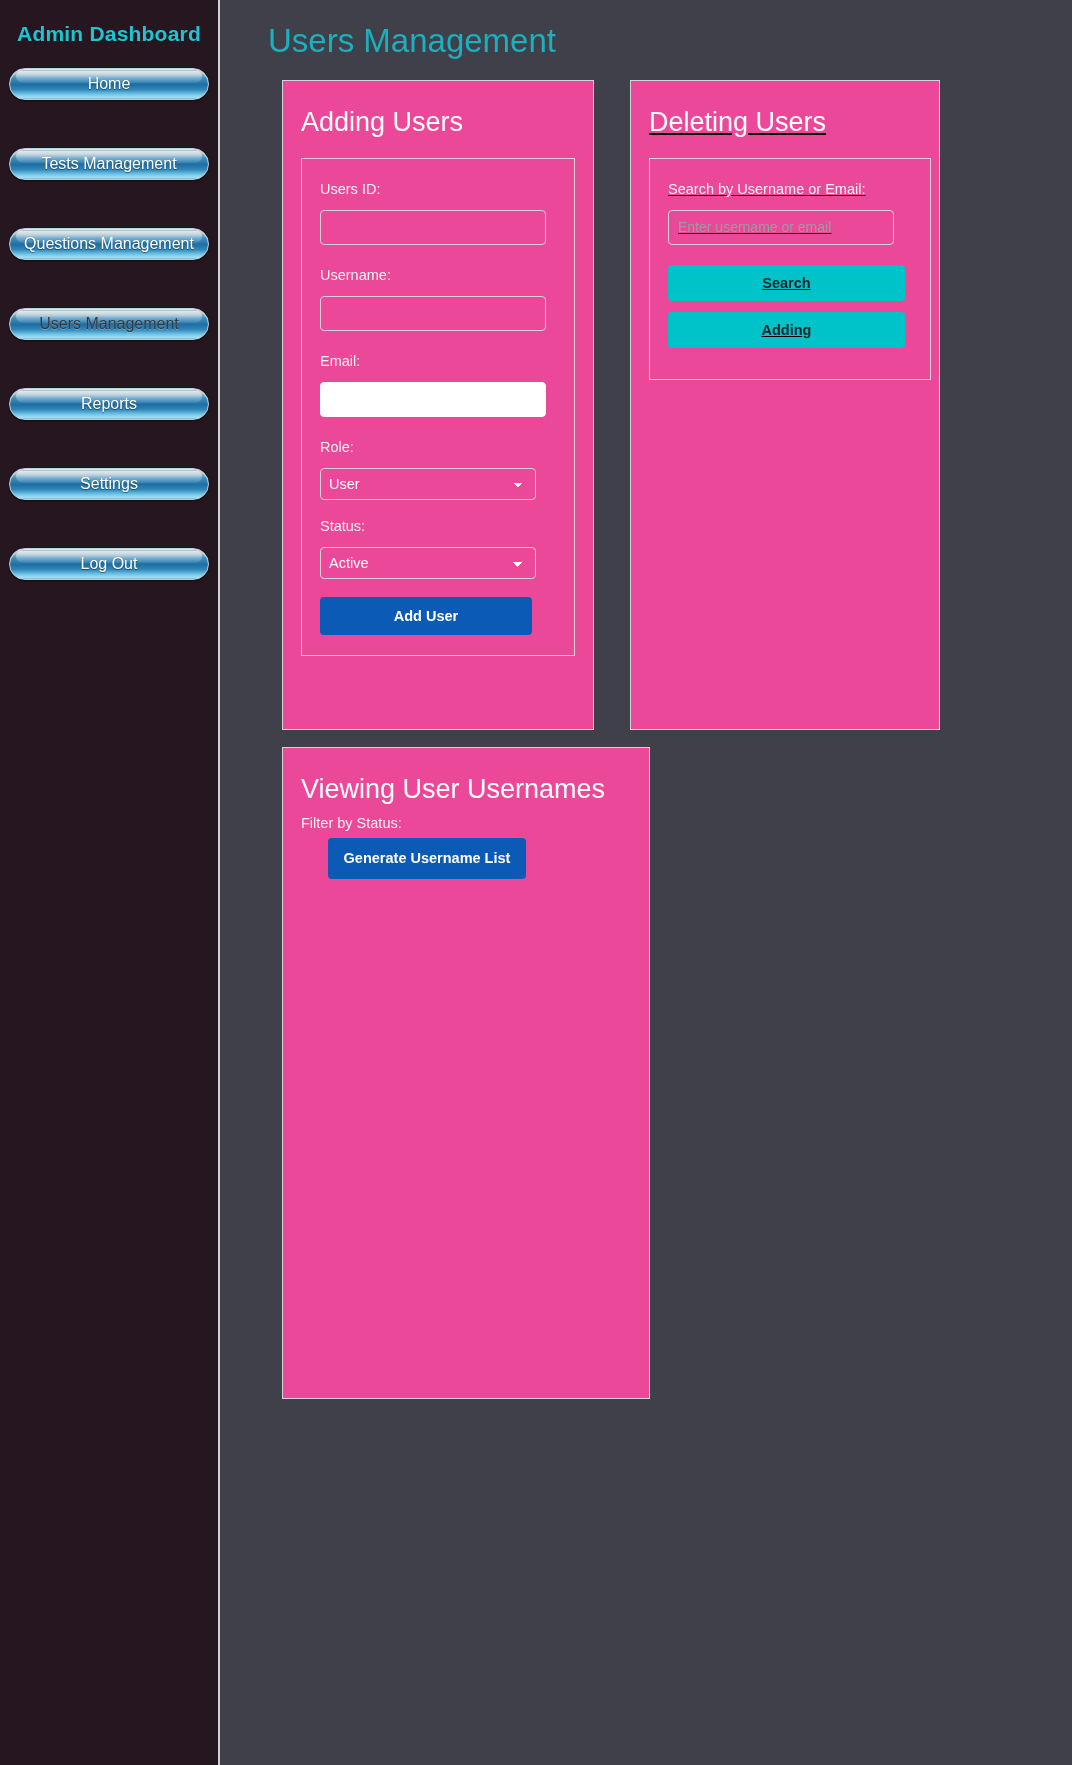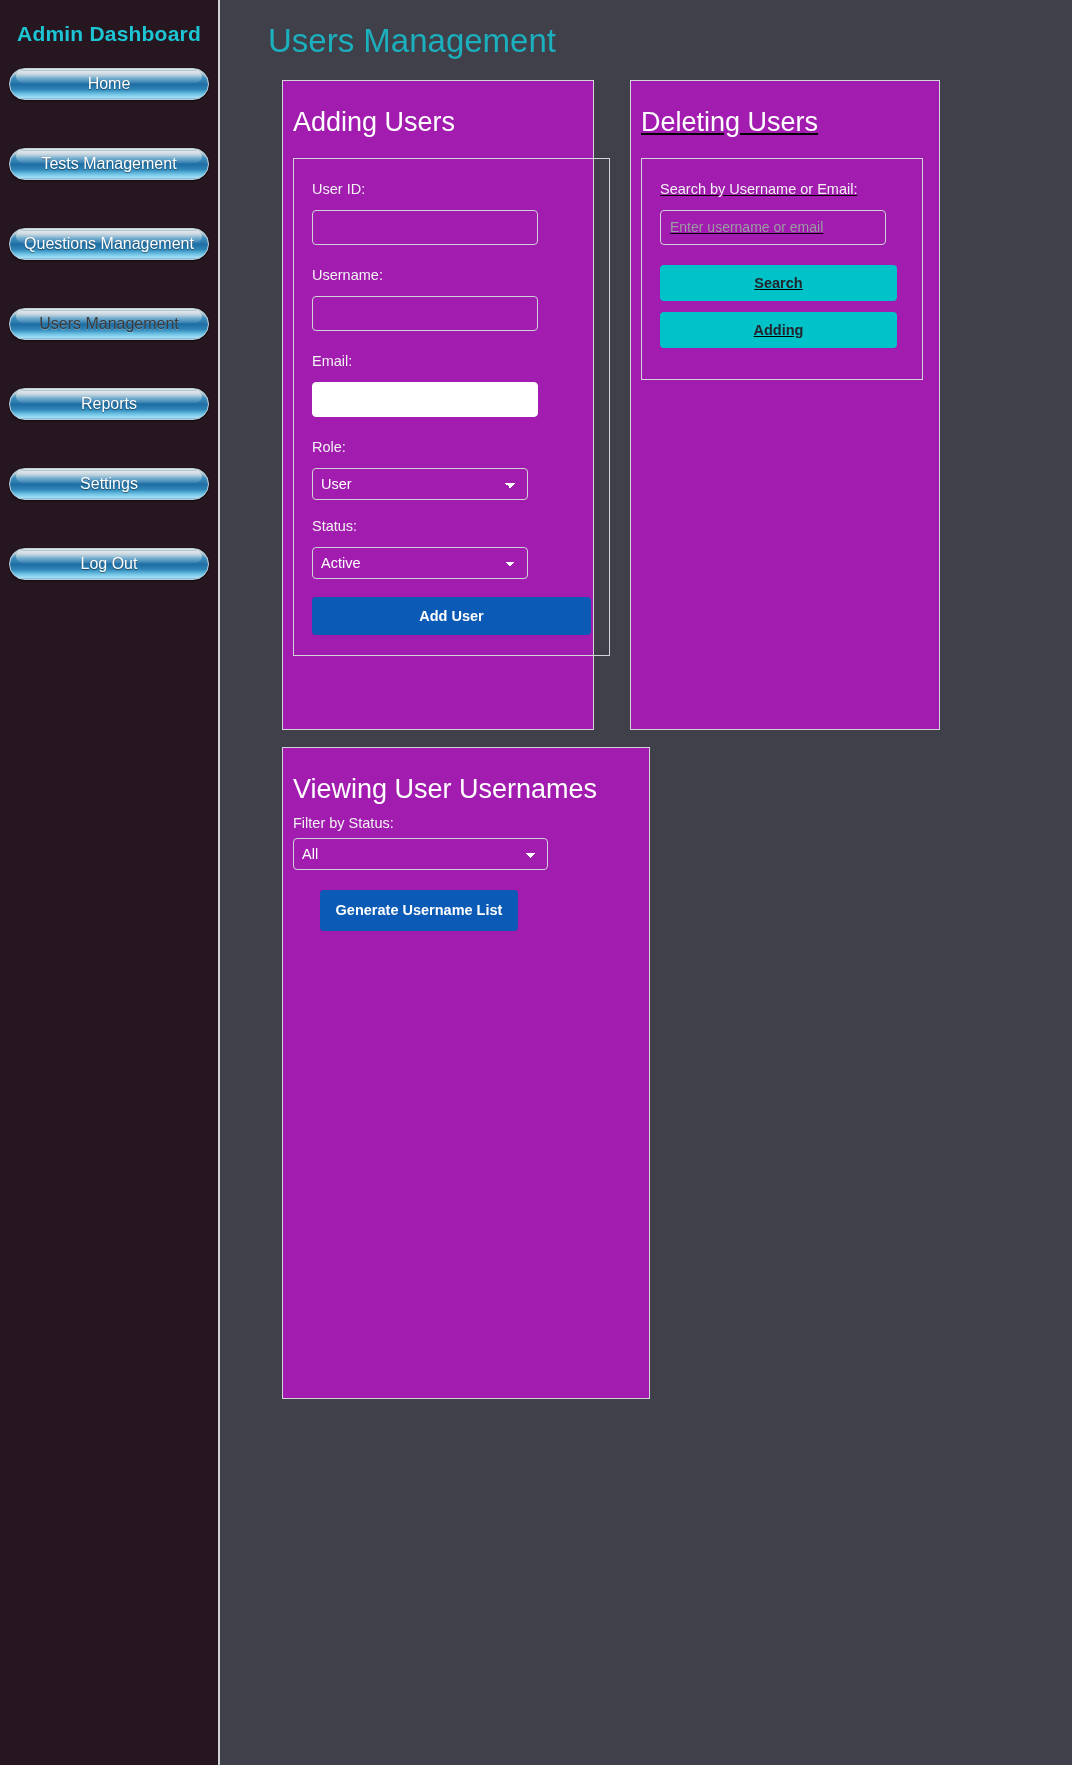--- a/index.html
+++ b/index.html
@@ -83,23 +83,23 @@
     margin: 0;
     padding: 22px 0 0 31px;
   }
   .grid {
     padding: 20px 24px 0 45px;
     display: block;
   }
   .row { display: flex; align-items: flex-start; gap: 18px; }
 
   .card {
-    background: #a21caf;
+    background: #ec4899;
     border: 1px solid #d2d4d8;
-    padding: 18px 18px 18px 10px;
+    padding: 18px 18px 18px 18px;
   }
   .card-add    { width: 312px; min-height: 650px; }
   .card-delete { width: 310px; min-height: 650px; margin-left: 18px; text-decoration: underline; }
   .card-view   { width: 368px; min-height: 652px; margin-top: 17px; }
 
   .card-h2 {
     color: #ffffff;
     font-size: 27px;
     font-weight: normal;
     margin: 6px 0 18px 0;
@@ -160,21 +160,21 @@
       linear-gradient(135deg, #ffffff 50%, transparent 50%);
     background-position: calc(100% - 17px) 14px, calc(100% - 12px) 14px;
     background-size: 5px 5px, 5px 5px;
     background-repeat: no-repeat;
   }
   select.sel option { background: #3f4049; color: #ffffff; }
   select.sel.filter { width: 255px; margin-bottom: 20px; }
 
   button.btn-primary {
     display: block;
-    width: 279px;
+    width: 212px;
     height: 38px;
     background: #0b5ab5;
     border: none;
     border-radius: 4px;
     color: #ffffff;
     font-size: 14.5px;
     font-weight: bold;
     cursor: pointer;
     font-family: "Liberation Sans", sans-serif;
   }
@@ -233,21 +233,21 @@
 
   <main class="main">
     <h1 class="page-title">Users Management</h1>
 
     <div class="grid">
       <div class="row">
 
         <section class="card card-add">
           <h2 class="card-h2">Adding Users</h2>
           <fieldset class="box">
-            <label class="field-label">User ID:</label>
+            <label class="field-label">Users ID:</label>
             <input class="txt" type="text" placeholder="" style="">
 
             <label class="field-label">Username:</label>
             <input class="txt" type="text" placeholder="" style="">
 
             <label class="field-label">Email:</label>
             <input class="txt filled" type="text" placeholder="" style="">
 
             <label class="field-label">Role:</label>
             <select class="sel"><option value="User">User</option><option value="Admin">Admin</option><option value="Teacher">Teacher</option><option value="Student">Student</option></select>
@@ -266,19 +266,18 @@
             <input class="txt search" type="text" placeholder="Enter username or email" style="">
             <button class="btn-cyan">Search</button>
             <button class="btn-cyan">Adding</button>
           </fieldset>
         </section>
       </div>
 
       <section class="card card-view">
         <h2 class="card-h2">Viewing User Usernames</h2>
         <label class="field-label">Filter by Status:</label>
-        <select class="sel filter"><option value="All">All</option><option value="Active">Active</option><option value="Inactive">Inactive</option><option value="Suspended">Suspended</option></select>
         <button class="btn-primary btn-generate">Generate Username List</button>
         <div class="result-area"></div>
       </section>
     </div>
   </main>
 </div>
 
 </body></html>

